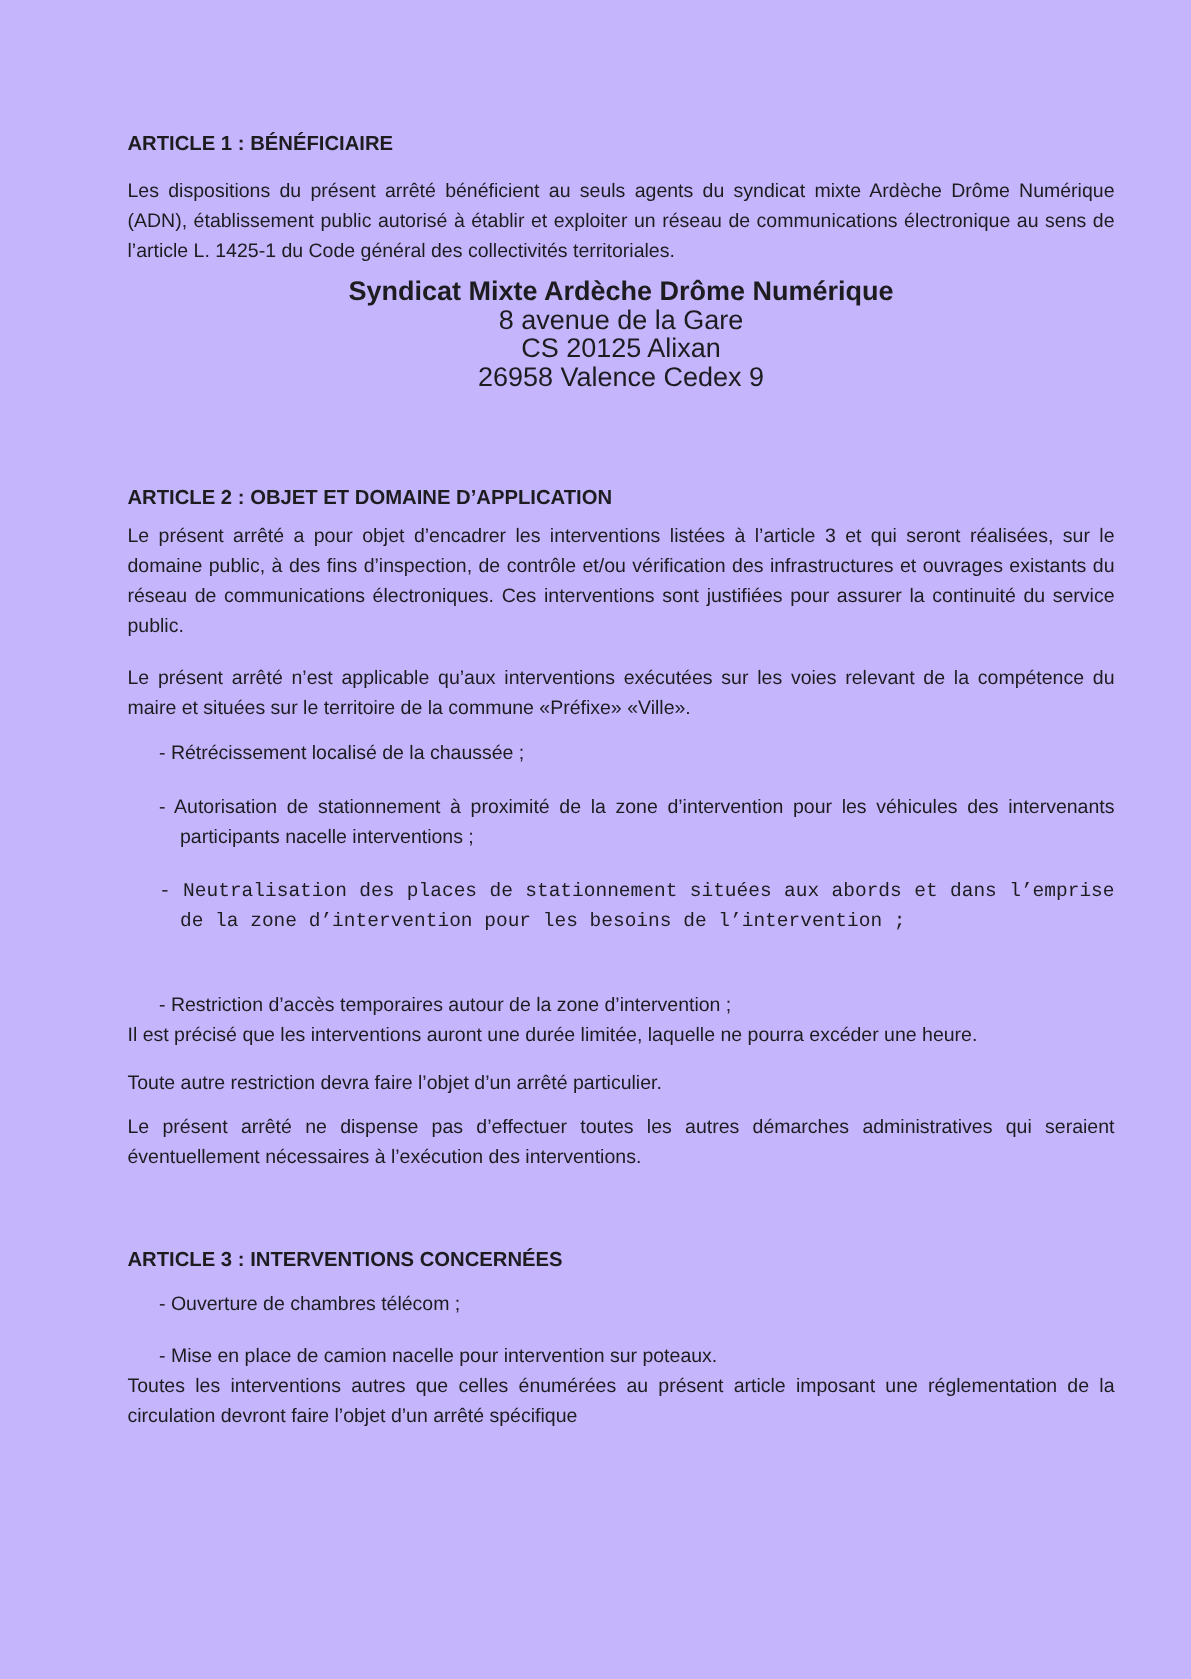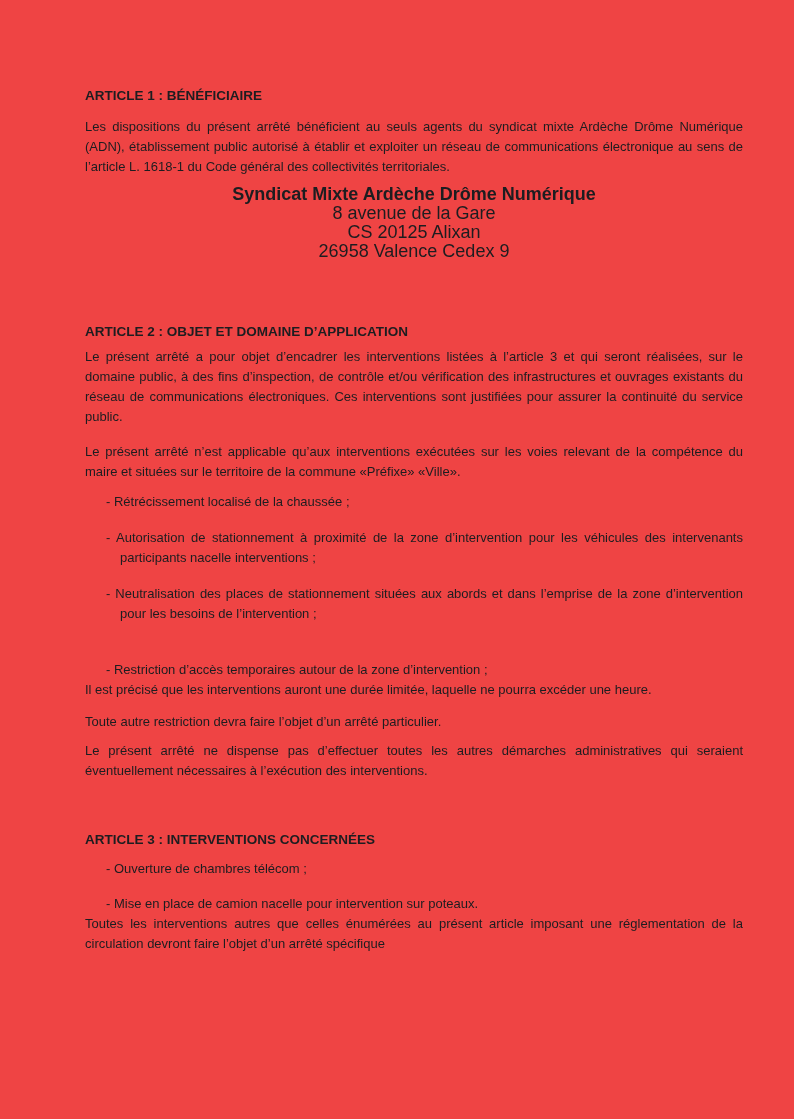--- a/index.html
+++ b/index.html
@@ -1,17 +1,17 @@
 <!DOCTYPE html>
 <html lang="fr"><head>
 <meta charset="utf-8">
 <style>
   html,body{margin:0;padding:0;background:#e8e8e8;}
   .page{
-    width:794px;height:1119px;background:#ef4444;margin:0 auto;
+    width:794px;height:1119px;background:#c4b5fd;margin:0 auto;
     font-family:"Liberation Sans","DejaVu Sans",sans-serif;
     color:#1d1d20;position:relative;overflow:hidden;box-sizing:border-box;
   }
   .content{
     box-sizing:border-box;
     padding:86px 51px 0 85px;   
   }
   .para{
     font-size:13px;line-height:20px;text-align:justify;margin:0;
   }
@@ -28,39 +28,39 @@
   }
   
   .m-p1{margin-top:11px;}
   .m-address{margin-top:8px;}
   .m-h2{margin-top:61px;}
   .m-pa{margin-top:5px;}
   .m-pb{margin-top:15px;}
   .m-pc{margin-top:9px;}
   .m-li1{margin-top:10px;}
   .m-li2{margin-top:16px;}
-  .m-li3{margin-top:16px;}
+  .m-li3{margin-top:16px;font-family:Liberation Mono, monospace;}
   .m-li4{margin-top:36px;}
   .m-none{margin-top:0;}
   .m-toute{margin-top:12px;}
   .m-disp{margin-top:9px;}
   .m-h3{margin-top:49px;}
   .m-p3{margin-top:13px;}
   .m-li5{margin-top:9px;}
   .m-li6{margin-top:15px;}
 </style>
 </head>
 <body>
 
 <div class="page">
   <div class="content">
 
     <p class="heading">ARTICLE 1 : BÉNÉFICIAIRE</p>
 
-    <p class="para m-p1">Les dispositions du présent arrêté bénéficient au seuls agents du syndicat mixte Ardèche Drôme Numérique (ADN), établissement public autorisé à établir et exploiter un réseau de communications électronique au sens de l’article L. 1618-1 du Code général des collectivités territoriales.</p>
+    <p class="para m-p1">Les dispositions du présent arrêté bénéficient au seuls agents du syndicat mixte Ardèche Drôme Numérique (ADN), établissement public autorisé à établir et exploiter un réseau de communications électronique au sens de l’article L. 1425-1 du Code général des collectivités territoriales.</p>
 
     <div class="address m-address">
       <div class="addr-name">Syndicat Mixte Ardèche Drôme Numérique</div>
       <div>8 avenue de la Gare</div>
       <div>CS 20125 Alixan</div>
       <div>26958 Valence Cedex 9</div>
     </div>
 
     <p class="heading m-h2">ARTICLE 2 : OBJET ET DOMAINE D’APPLICATION</p>
 

